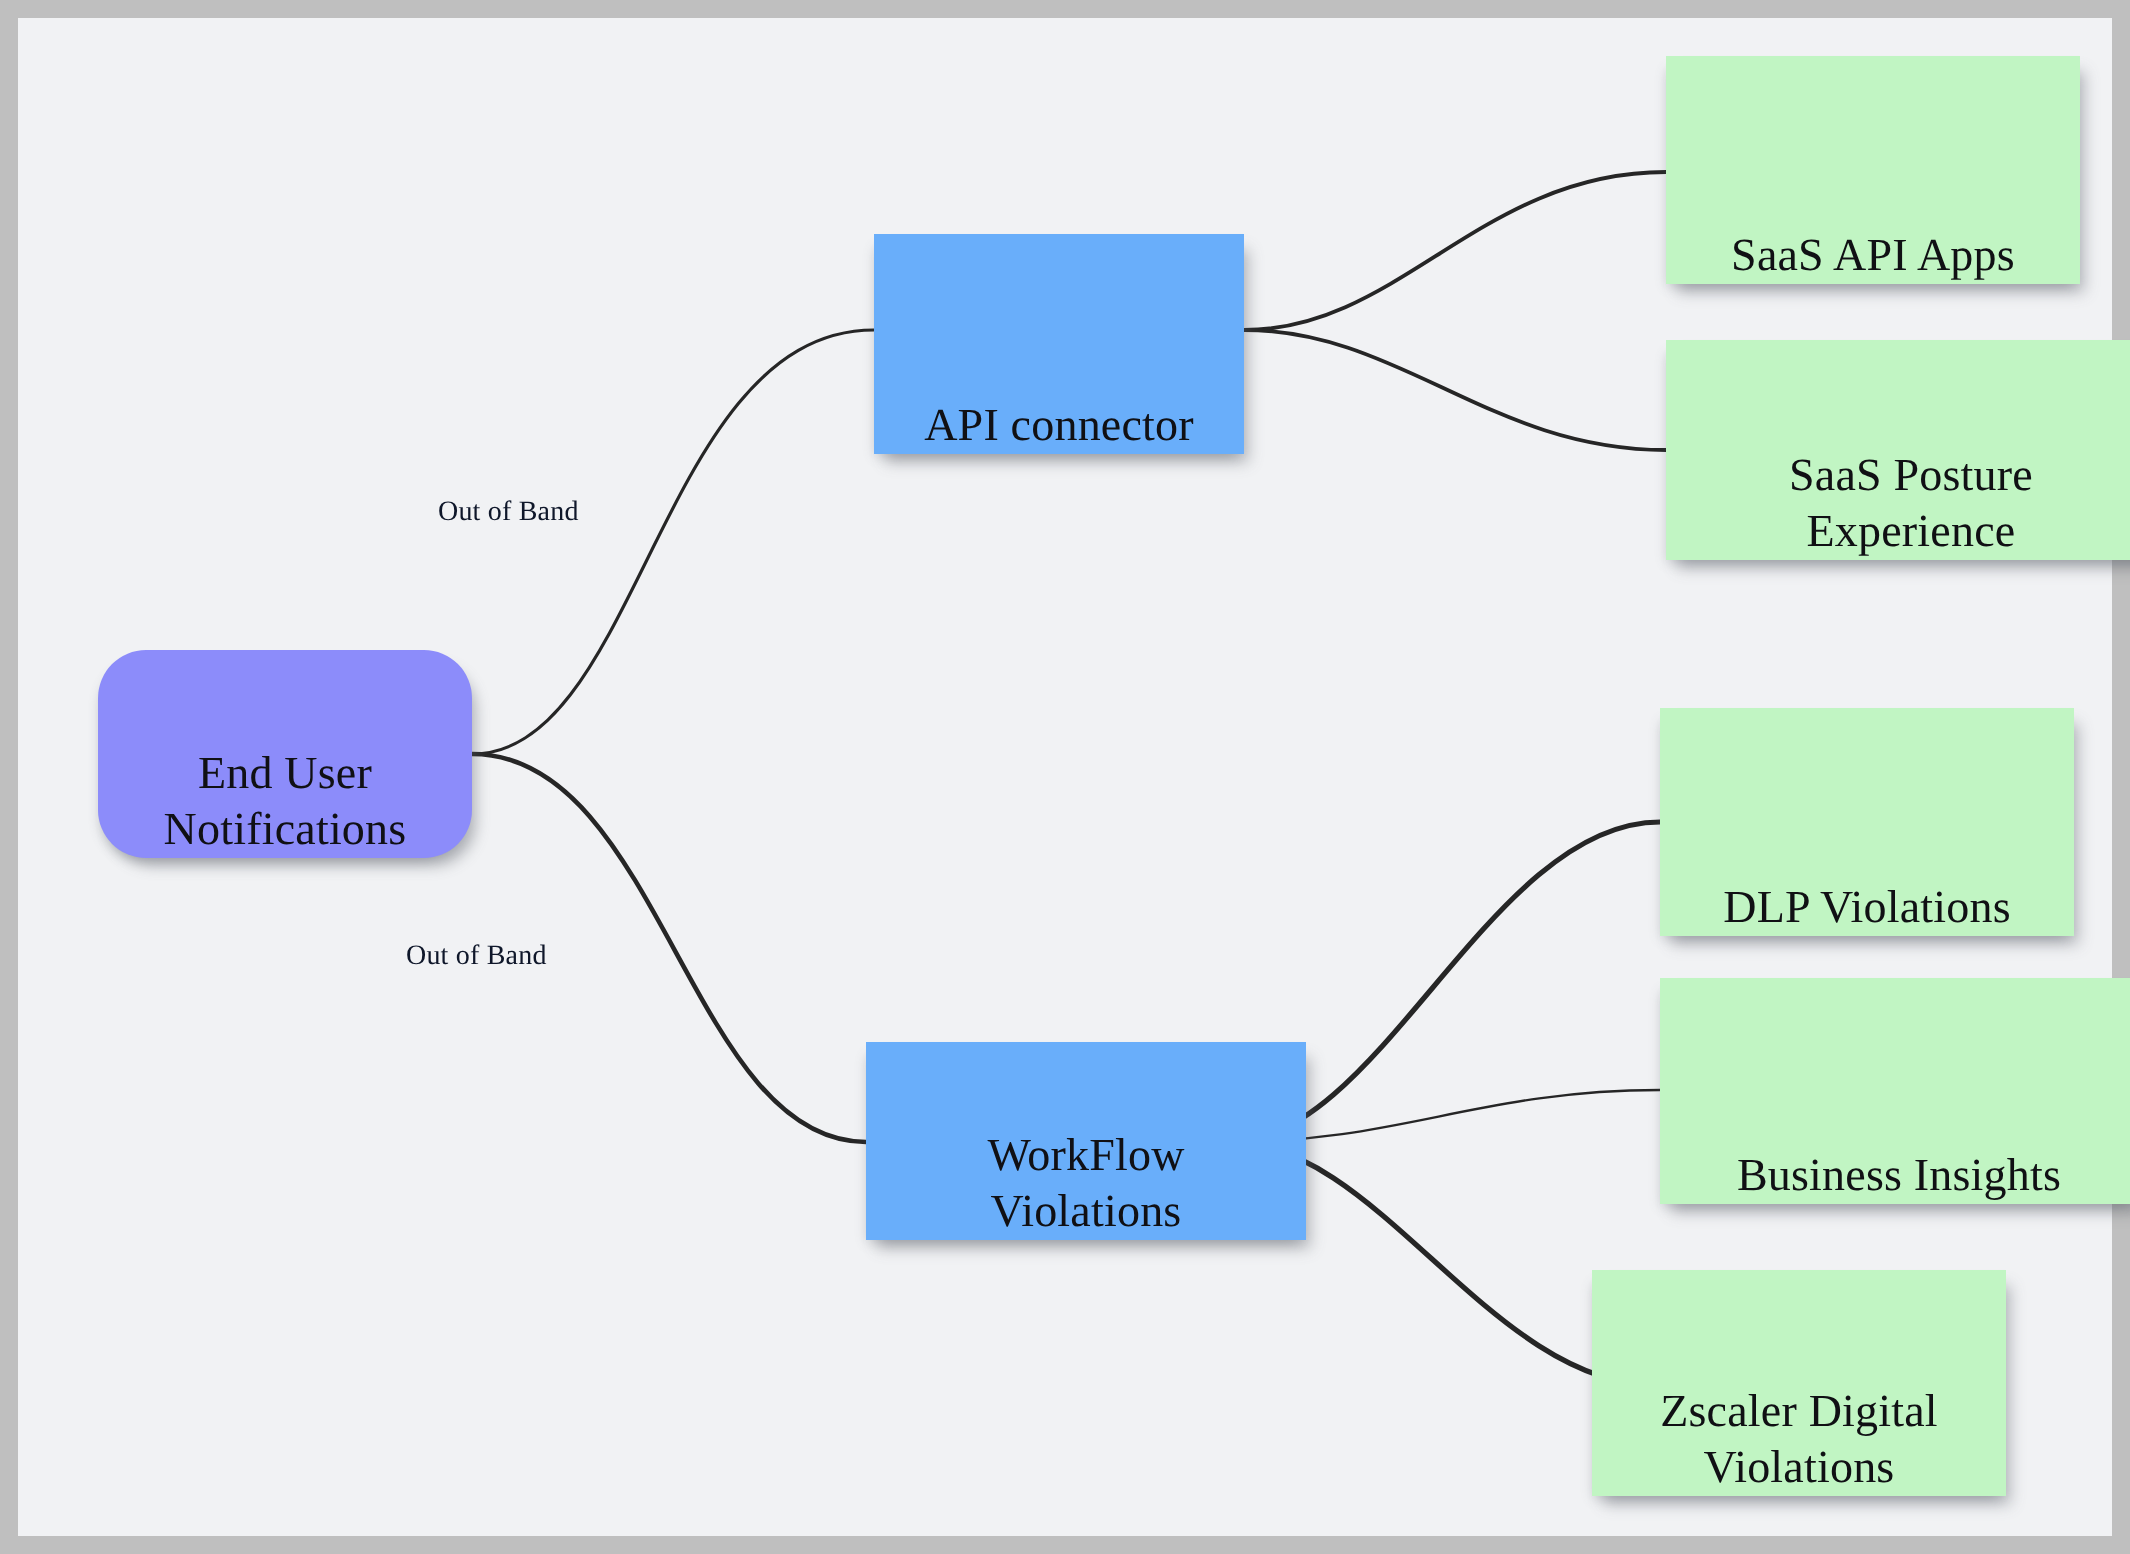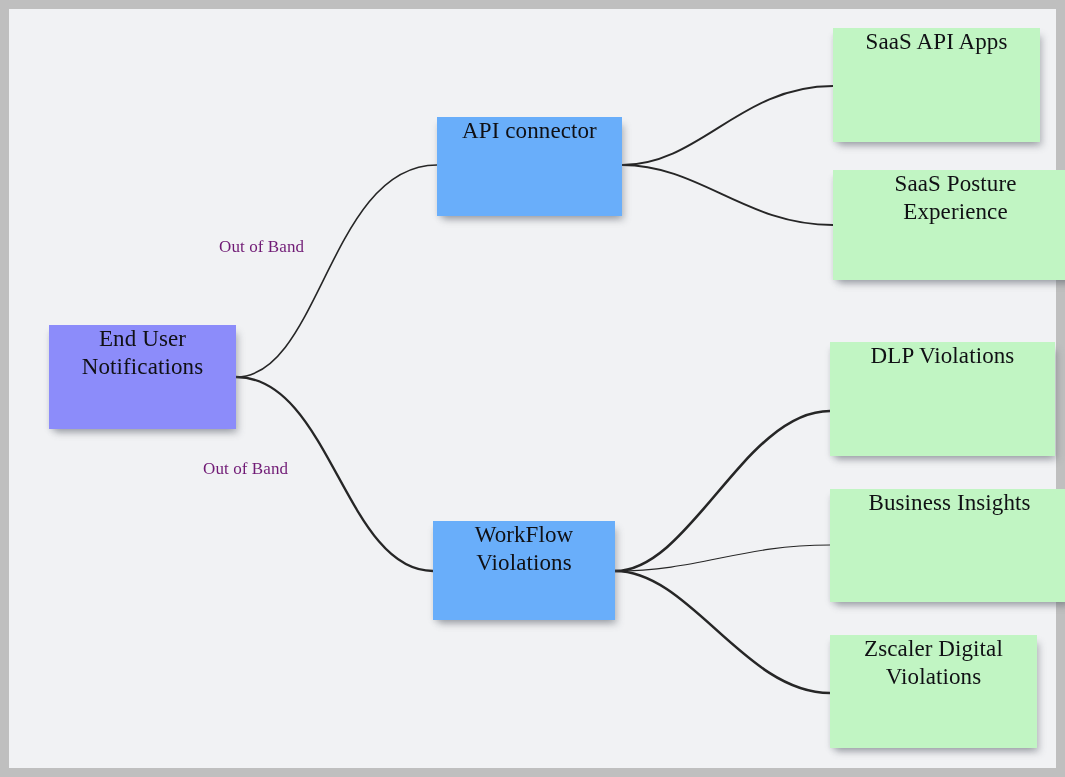--- a/index.html
+++ b/index.html
@@ -30,21 +30,21 @@
     left: 0;
     top: 0;
     width: 1065px;
     height: 777px;
     pointer-events: none;
   }
   .node {
     position: absolute;
     box-sizing: border-box;
     display: flex;
-    align-items: flex-start;
+    align-items: flex-end;
     justify-content: center;
     text-align: center;
     color: #101014;
     line-height: 1.22;
     letter-spacing: 0.1px;
     box-shadow: 4px 6px 7px -2px rgba(90, 95, 105, 0.42),
                 -2px 4px 6px -3px rgba(90, 95, 105, 0.30);
   }
   .node-root {
     background: #8c8cfa;
@@ -53,24 +53,25 @@
   .node-mid {
     background: #69aefa;
     font-size: 23px;
   }
   .node-leaf {
     background: #c1f5c3;
     font-size: 23px;
   }
   .edge-label {
     position: absolute;
-    color: #701a75;
-    font-size: 17px;
+    color: #0f172a;
+    font-size: 14px;
     white-space: nowrap;
     letter-spacing: 0.1px;
+    margin-top: 12px;
   }
 </style>
 </head>
 <body>
 
 <div id="canvas-frame">
   <div id="diagram-surface"></div>
 
   <svg id="edge-layer" viewBox="0 0 1065 777" xmlns="http://www.w3.org/2000/svg">
     <g fill="none" stroke="#262626" stroke-linecap="round">
@@ -79,58 +80,58 @@
 
       <path d="M 622,165 C 700,165 740,86 833,86" stroke-width="1.9"></path>
       <path d="M 622,165 C 700,165 745,225 833,225" stroke-width="1.9"></path>
 
       <path d="M 615,571 C 690,571 745,411 830,411" stroke-width="2.6"></path>
       <path d="M 615,571 C 700,571 740,545 830,545" stroke-width="1.2"></path>
       <path d="M 615,571 C 690,571 745,693 830,693" stroke-width="2.6"></path>
     </g>
   </svg>
 
-  <div class="node node-root" style="left:49px; top:325px; width:187px; height:104px;">
+  <div class="node node-root" style="left:49px; top:325px; width:187px; height:104px;border-radius:24px;">
     <span>
       <span>End  User</span><br>
       <span>Notifications</span>
     </span>
   </div>
 
-  <div class="node node-mid" style="left:437px; top:117px; width:185px; height:99px;">
+  <div class="node node-mid" style="left:437px; top:117px; width:185px; height:110px;">
     <span>API connector</span>
   </div>
 
-  <div class="node node-mid" style="left:433px; top:521px; width:182px; height:99px;">
+  <div class="node node-mid" style="left:433px; top:521px; width:220px; height:99px;">
     <span>
       <span>WorkFlow</span><br>
       <span>Violations</span>
     </span>
   </div>
 
   <div class="node node-leaf" style="left:833px; top:28px; width:207px; height:114px;">
     <span>SaaS API Apps</span>
   </div>
 
   <div class="node node-leaf" style="left:833px; top:170px; width:245px; height:110px;">
     <span>
       <span>SaaS Posture</span><br>
       <span>Experience</span>
     </span>
   </div>
 
-  <div class="node node-leaf" style="left:830px; top:342px; width:225px; height:114px;">
+  <div class="node node-leaf" style="left:830px; top:354px; width:207px; height:114px;">
     <span>DLP Violations</span>
   </div>
 
   <div class="node node-leaf" style="left:830px; top:489px; width:239px; height:113px;">
     <span>Business Insights</span>
   </div>
 
-  <div class="node node-leaf" style="left:830px; top:635px; width:207px; height:113px;">
+  <div class="node node-leaf" style="left:796px; top:635px; width:207px; height:113px;">
     <span>
       <span>Zscaler Digital</span><br>
       <span>Violations</span>
     </span>
   </div>
 
   <div class="edge-label" style="left:219px; top:237px;">Out of Band</div>
 
   <div class="edge-label" style="left:203px; top:459px;">Out of Band</div>
 </div>

